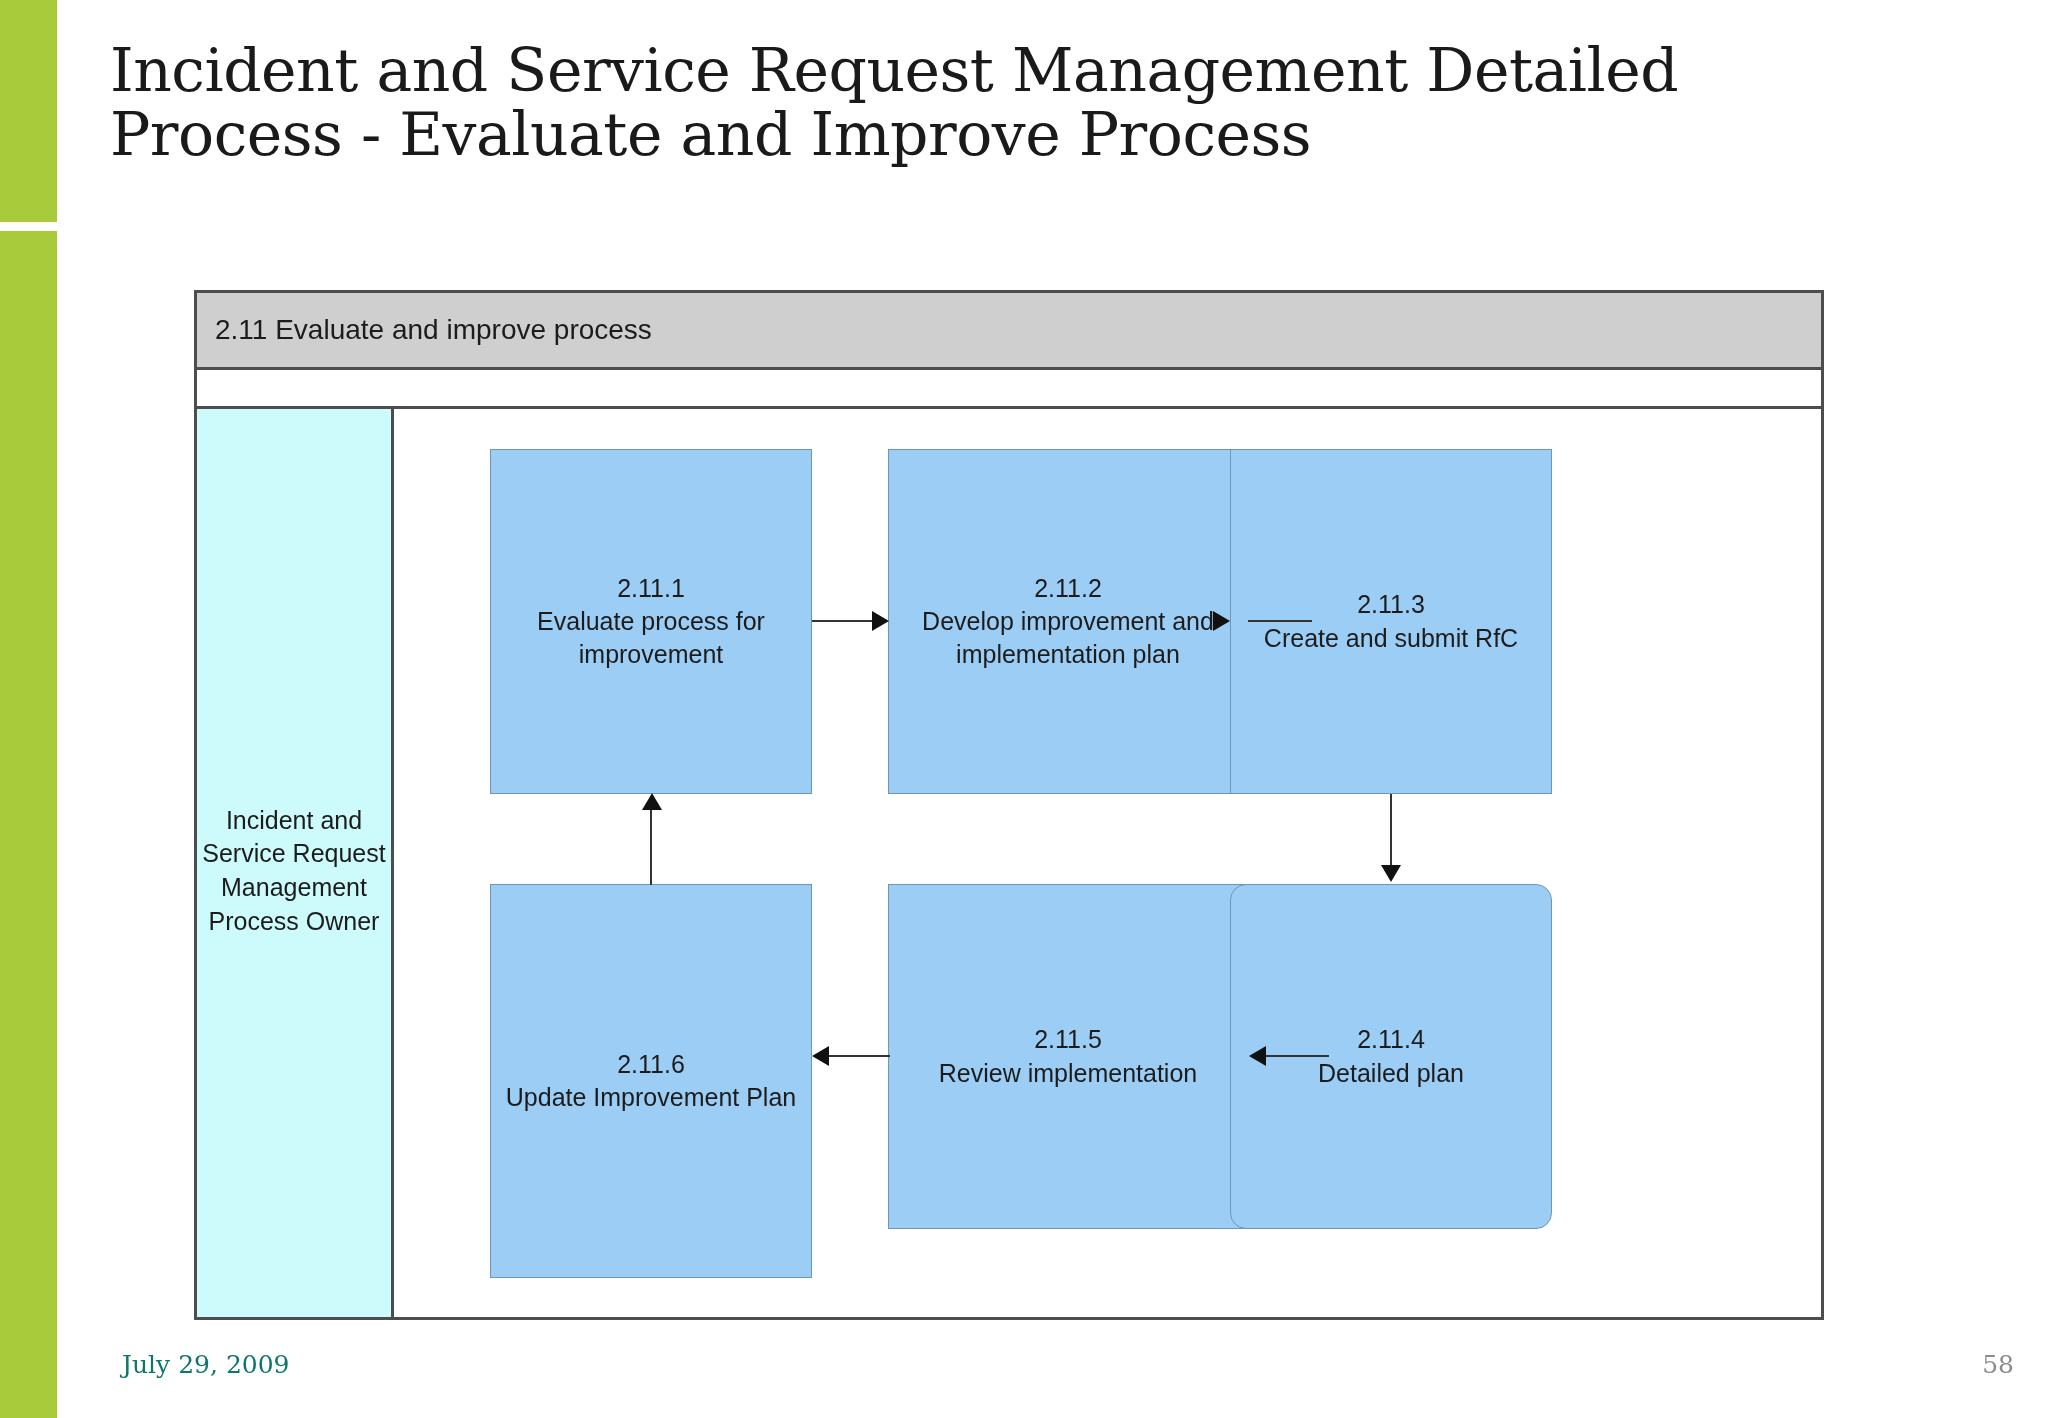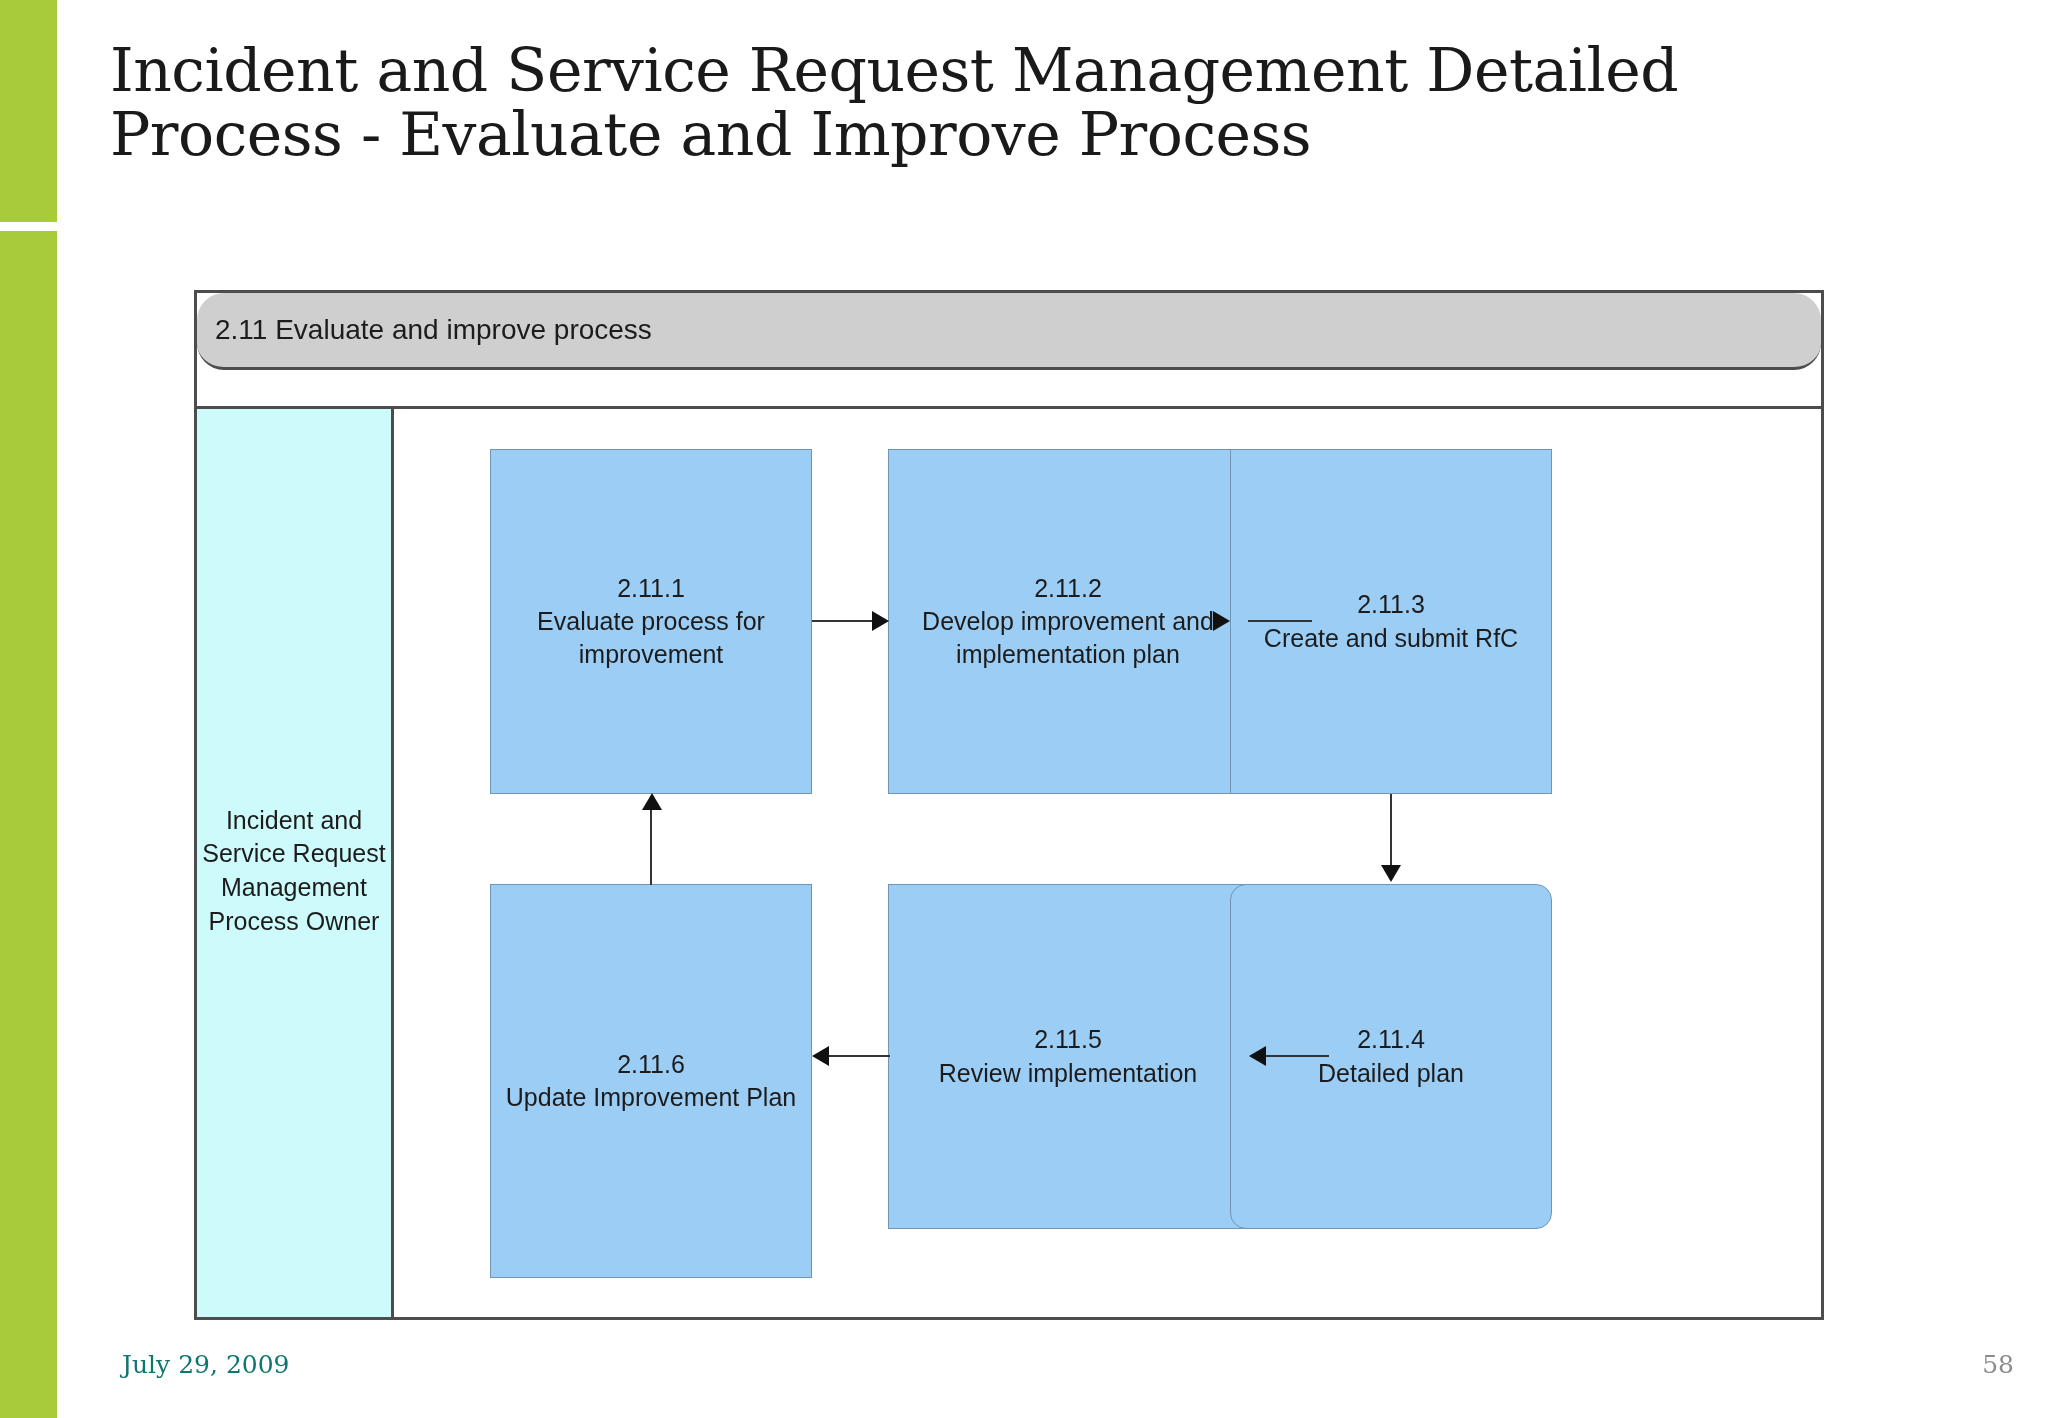--- a/index.html
+++ b/index.html
@@ -55,21 +55,20 @@
   #diagram-header {
     position: absolute;
     left: 0; top: 0;
     width: 100%;
     height: 77px;
     background: #cfcfcf;
     border-bottom: 3px solid #4d4d4d;
     box-sizing: border-box;
     display: flex;
     align-items: center;
-    border-radius: 27px;
   }
   #diagram-header-title {
     padding-left: 18px;
     font-size: 28px;
     color: #1c1c1c;
     font-family: "Liberation Sans", sans-serif;
   }
 
   
   #diagram-subheader {

